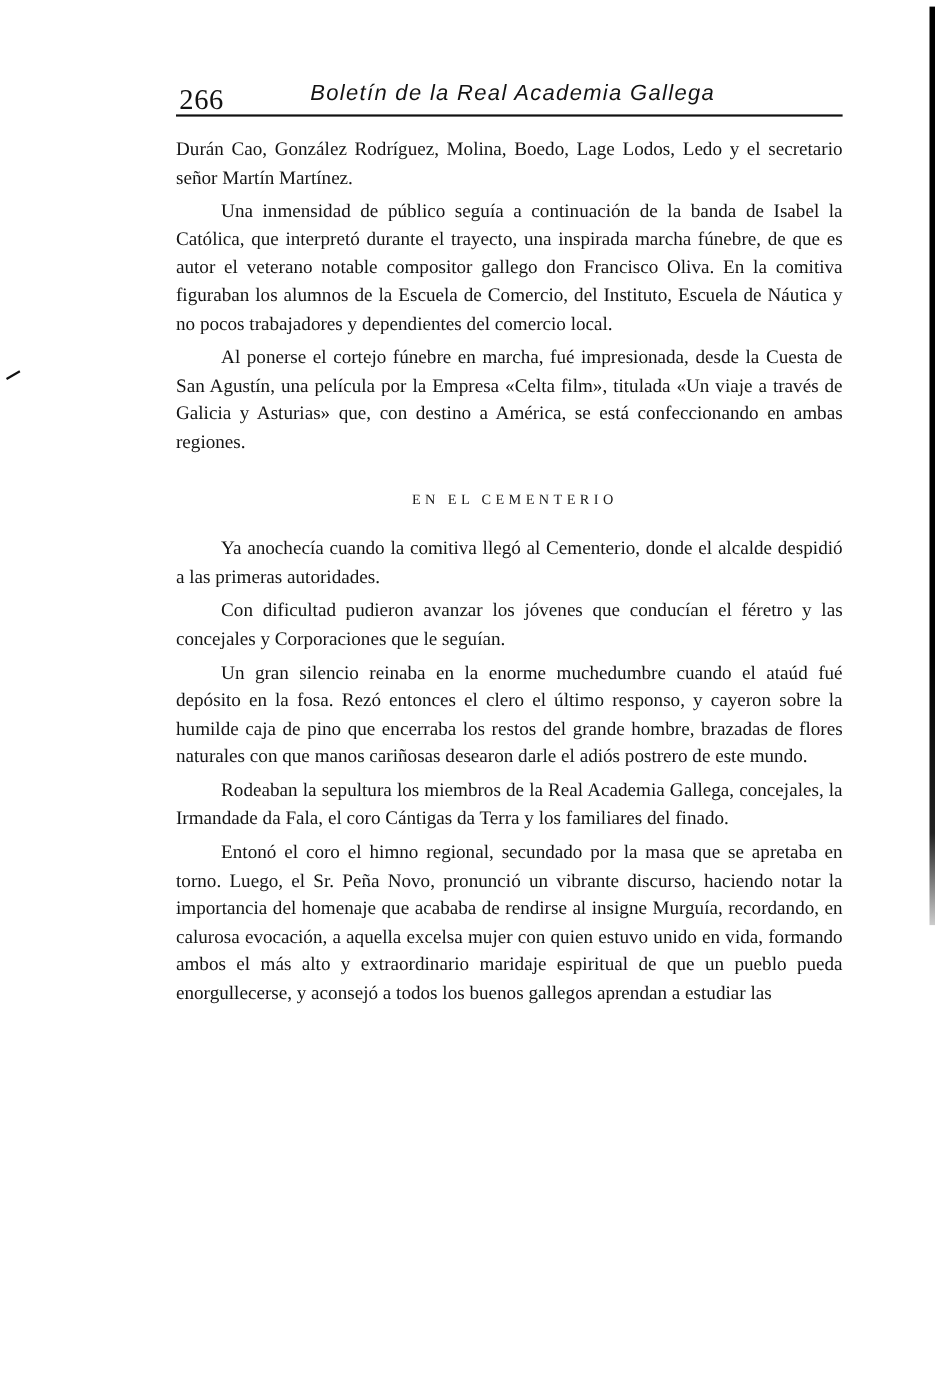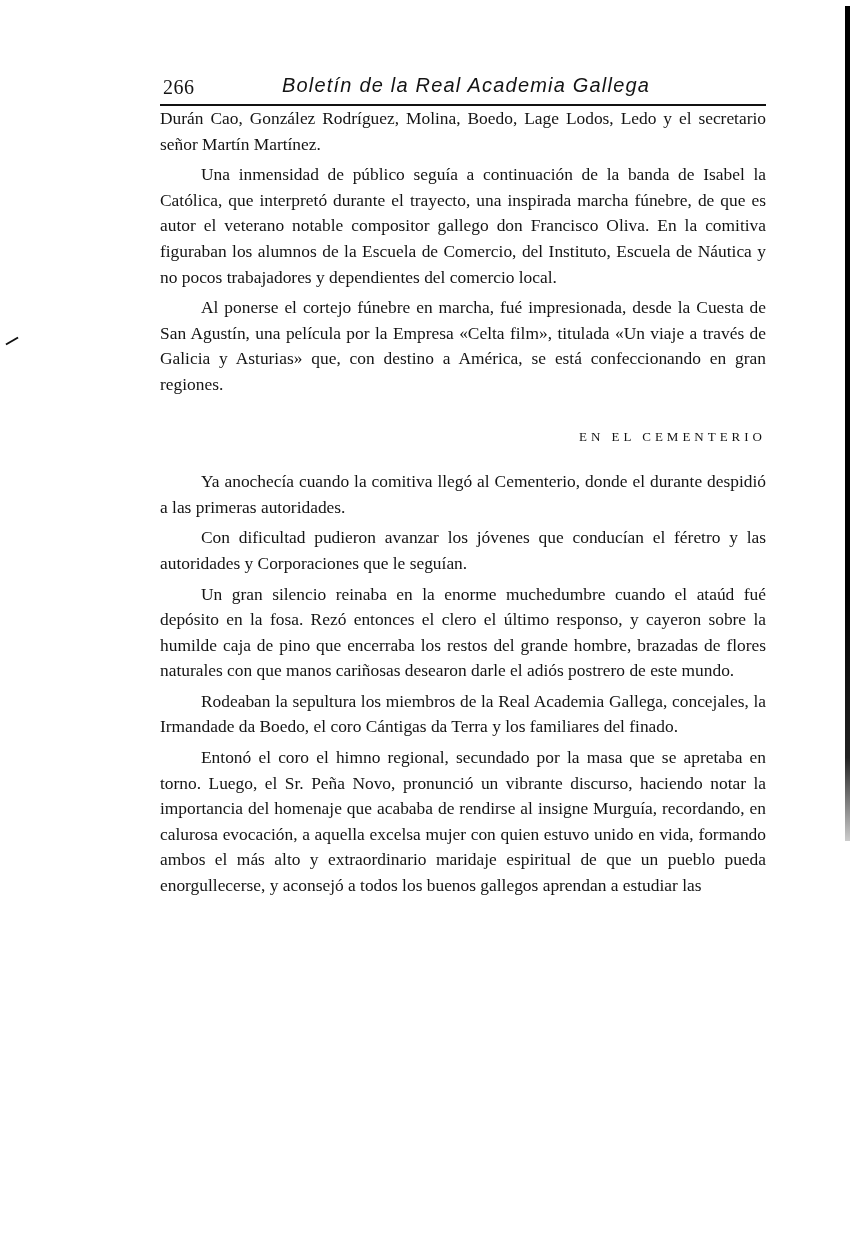--- a/index.html
+++ b/index.html
@@ -40,46 +40,47 @@
     }
     .running-head {
       position: relative;
       height: 34px;
       border-bottom: 2px solid #111;
     }
     .page-number {
       position: absolute;
       left: 3px;
       top: 6px;
-      font-size: 20px;
+      font-size: 26px;
       letter-spacing: 0.5px;
     }
     .journal-title {
       position: absolute;
       left: 122px;
       top: 4px;
       font-size: 20px;
       letter-spacing: 1.2px;
       font-family: Liberation Sans, sans-serif;
       font-style: italic;
     }
     .body-text {
+      margin-top: 17px;
       font-size: 17.4px;
       line-height: 25.6px;
       text-align: justify;
     }
     .body-text p {
       margin: 0 0 5px 0;
       text-indent: 41px;
     }
     .body-text p.cont {
       text-indent: 0;
     }
     .section-head {
-      text-align: right;
+      text-align: center;
       font-size: 13px;
       letter-spacing: 4px;
       margin: 26px 0 20px 0;
       padding-left: 10px;
     }
   </style>
 </head>
 <body>
 
 <div class="edge-strip"></div>
@@ -87,23 +88,23 @@
 
 <div class="page">
   <div class="running-head">
     <span class="page-number">266</span>
     <span class="journal-title">Boletín de la Real Academia Gallega</span>
   </div>
 
   <div class="body-text">
     <p class="cont">Durán Cao, González Rodríguez, Molina, Boedo, Lage Lodos, Ledo y el secretario señor Martín Martínez.</p>
     <p>Una inmensidad de público seguía a continuación de la banda de Isabel la Católica, que interpretó durante el trayecto, una inspirada marcha fúnebre, de que es autor el veterano notable compositor gallego don Francisco Oliva. En la comitiva figuraban los alumnos de la Escuela de Comercio, del Instituto, Escuela de Náutica y no pocos trabajadores y dependientes del comercio local.</p>
-    <p>Al ponerse el cortejo fúnebre en marcha, fué impresionada, desde la Cuesta de San Agustín, una película por la Empresa «Celta film», titulada «Un viaje a través de Galicia y Asturias» que, con destino a América, se está confeccionando en gran regiones.</p>
+    <p>Al ponerse el cortejo fúnebre en marcha, fué impresionada, desde la Cuesta de San Agustín, una película por la Empresa «Celta film», titulada «Un viaje a través de Galicia y Asturias» que, con destino a América, se está confeccionando en ambas regiones.</p>
 
     <div class="section-head">EN EL CEMENTERIO</div>
 
-    <p>Ya anochecía cuando la comitiva llegó al Cementerio, donde el durante despidió a las primeras autoridades.</p>
-    <p>Con dificultad pudieron avanzar los jóvenes que conducían el féretro y las autoridades y Corporaciones que le seguían.</p>
+    <p>Ya anochecía cuando la comitiva llegó al Cementerio, donde el alcalde despidió a las primeras autoridades.</p>
+    <p>Con dificultad pudieron avanzar los jóvenes que conducían el féretro y las concejales y Corporaciones que le seguían.</p>
     <p>Un gran silencio reinaba en la enorme muchedumbre cuando el ataúd fué depósito en la fosa. Rezó entonces el clero el último responso, y cayeron sobre la humilde caja de pino que encerraba los restos del grande hombre, brazadas de flores naturales con que manos cariñosas desearon darle el adiós postrero de este mundo.</p>
-    <p>Rodeaban la sepultura los miembros de la Real Academia Gallega, concejales, la Irmandade da Boedo, el coro Cántigas da Terra y los familiares del finado.</p>
+    <p>Rodeaban la sepultura los miembros de la Real Academia Gallega, concejales, la Irmandade da Fala, el coro Cántigas da Terra y los familiares del finado.</p>
     <p>Entonó el coro el himno regional, secundado por la masa que se apretaba en torno. Luego, el Sr. Peña Novo, pronunció un vibrante discurso, haciendo notar la importancia del homenaje que acababa de rendirse al insigne Murguía, recordando, en calurosa evocación, a aquella excelsa mujer con quien estuvo unido en vida, formando ambos el más alto y extraordinario maridaje espiritual de que un pueblo pueda enorgullecerse, y aconsejó a todos los buenos gallegos aprendan a estudiar las</p>
   </div>
 </div>
 
 </body></html>

